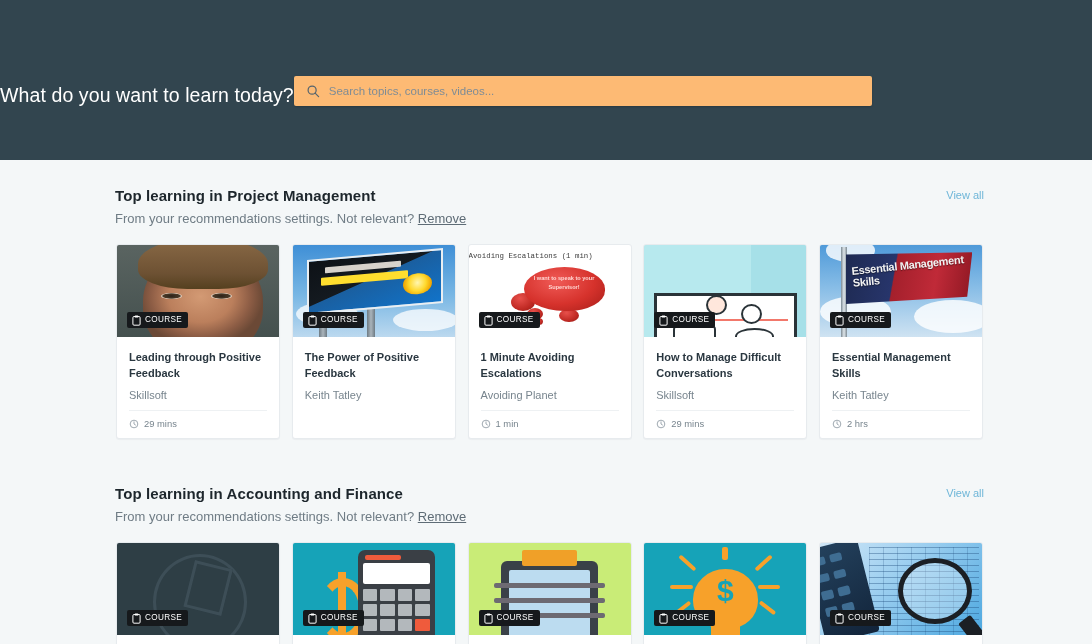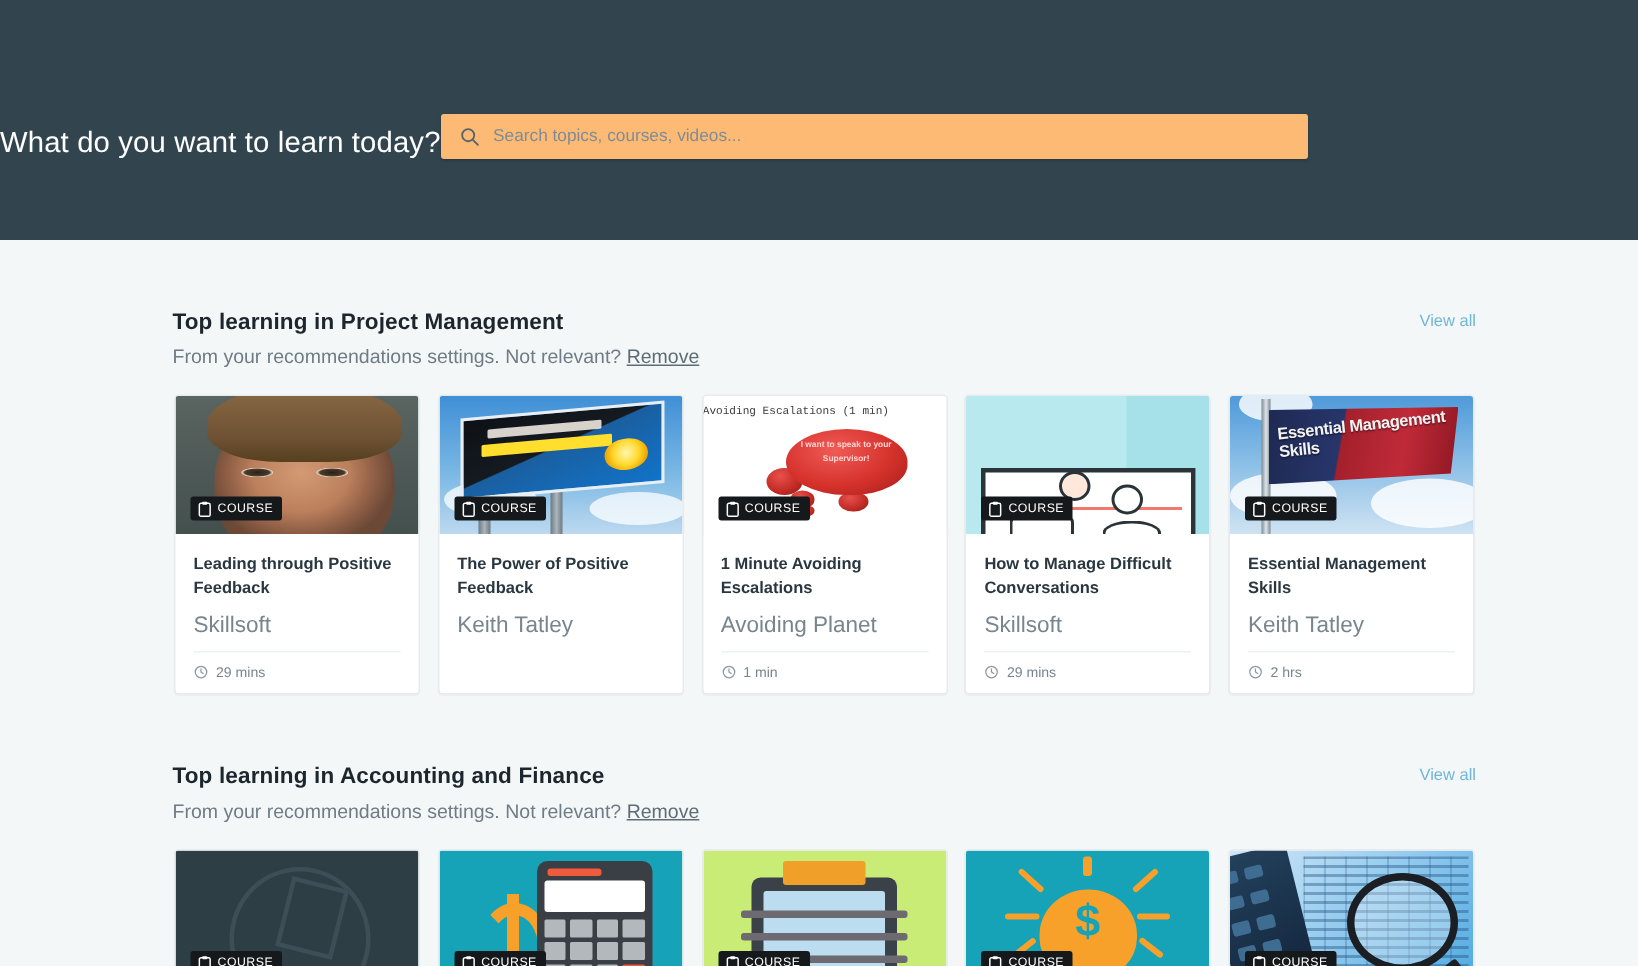--- a/index.html
+++ b/index.html
@@ -48,21 +48,21 @@
     font-size: 11.5px;
     color: #3c4b55;
     background: transparent;
   }
   .search-input::placeholder { color: #7f8c95; }
 
   
   .page { padding: 0 0 0 0; }
 
   .section { padding-top: 46px; }
-  .section:first-child { padding-top: 46px; }
+  .section:first-child { padding-top: 27px; }
 
   .section-head {
     width: 1092px;
     padding: 0 108px 0 115px;
     display: flex;
     align-items: flex-start;
     justify-content: space-between;
   }
   .section-heading-block { display: flex; flex-direction: column; }
   .section-title {
@@ -137,21 +137,21 @@
   .card-body { padding: 13px 12px 0 12px; flex: 1 1 auto; }
   .card-title {
     font-size: 11px;
     font-weight: 700;
     color: #2a3740;
     line-height: 1.45;
     min-height: 32px;
   }
   .card-provider {
     margin-top: 7px;
-    font-size: 15px;
+    font-size: 11px;
     color: #78858e;
   }
   .card-foot {
     margin: 9px 12px 0 12px;
     padding: 7px 0 9px 0;
     border-top: 1px solid #eef1f3;
     display: flex;
     align-items: center;
   }
   .clock-icon { width: 10px; height: 10px; margin-right: 5px; display:block; color:#8c98a1; }

